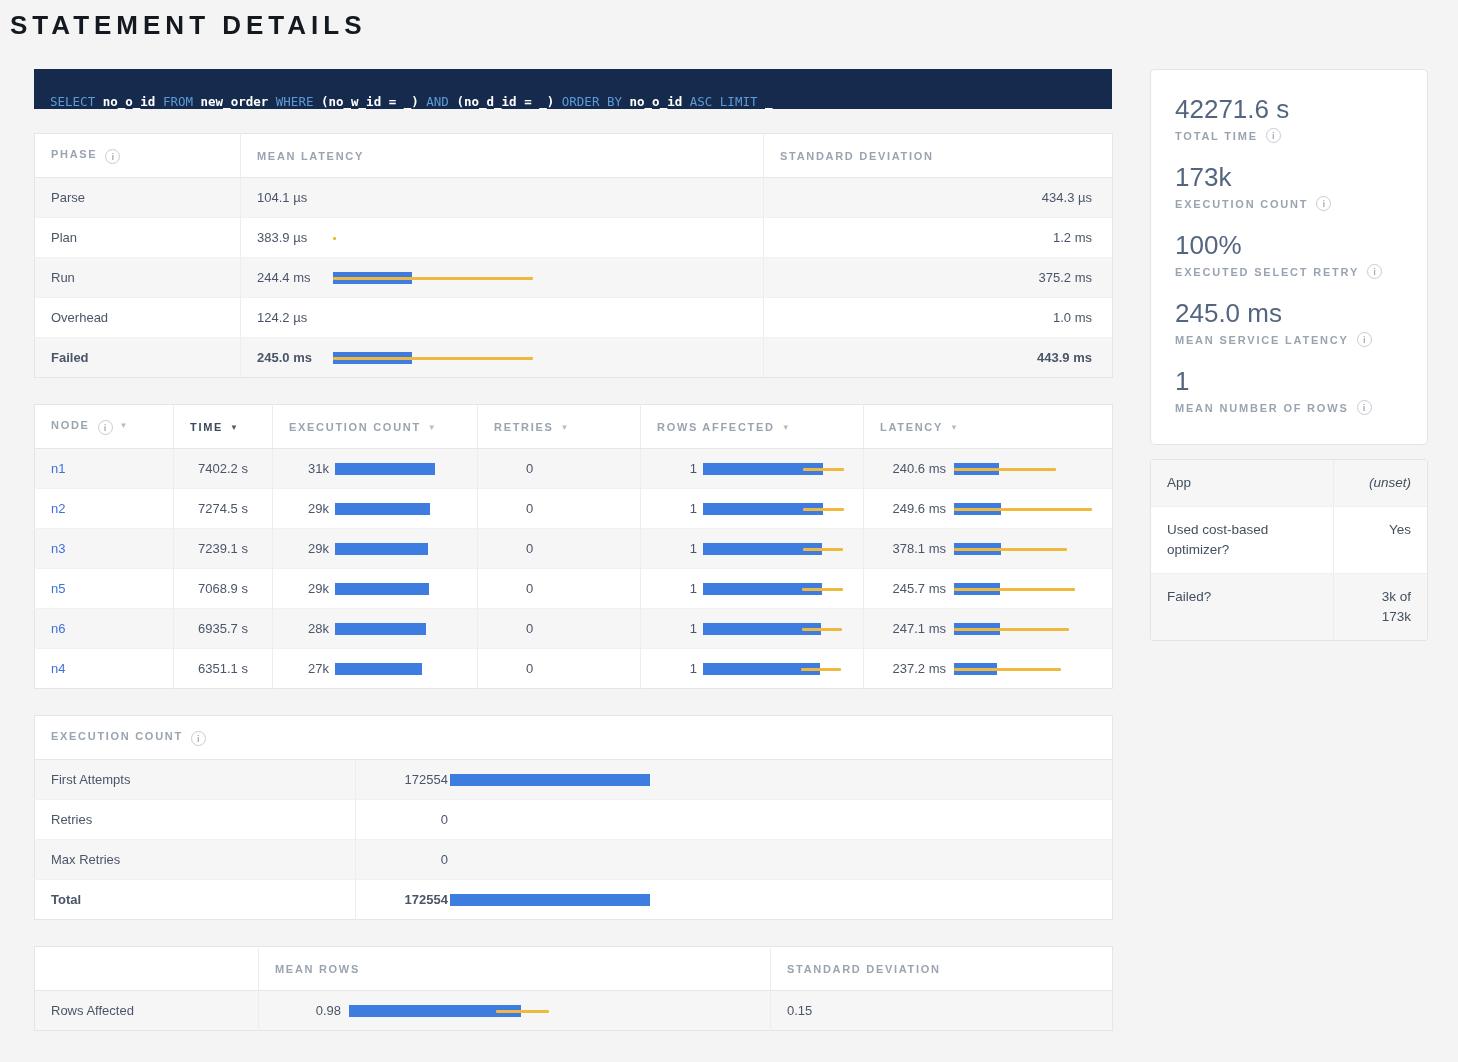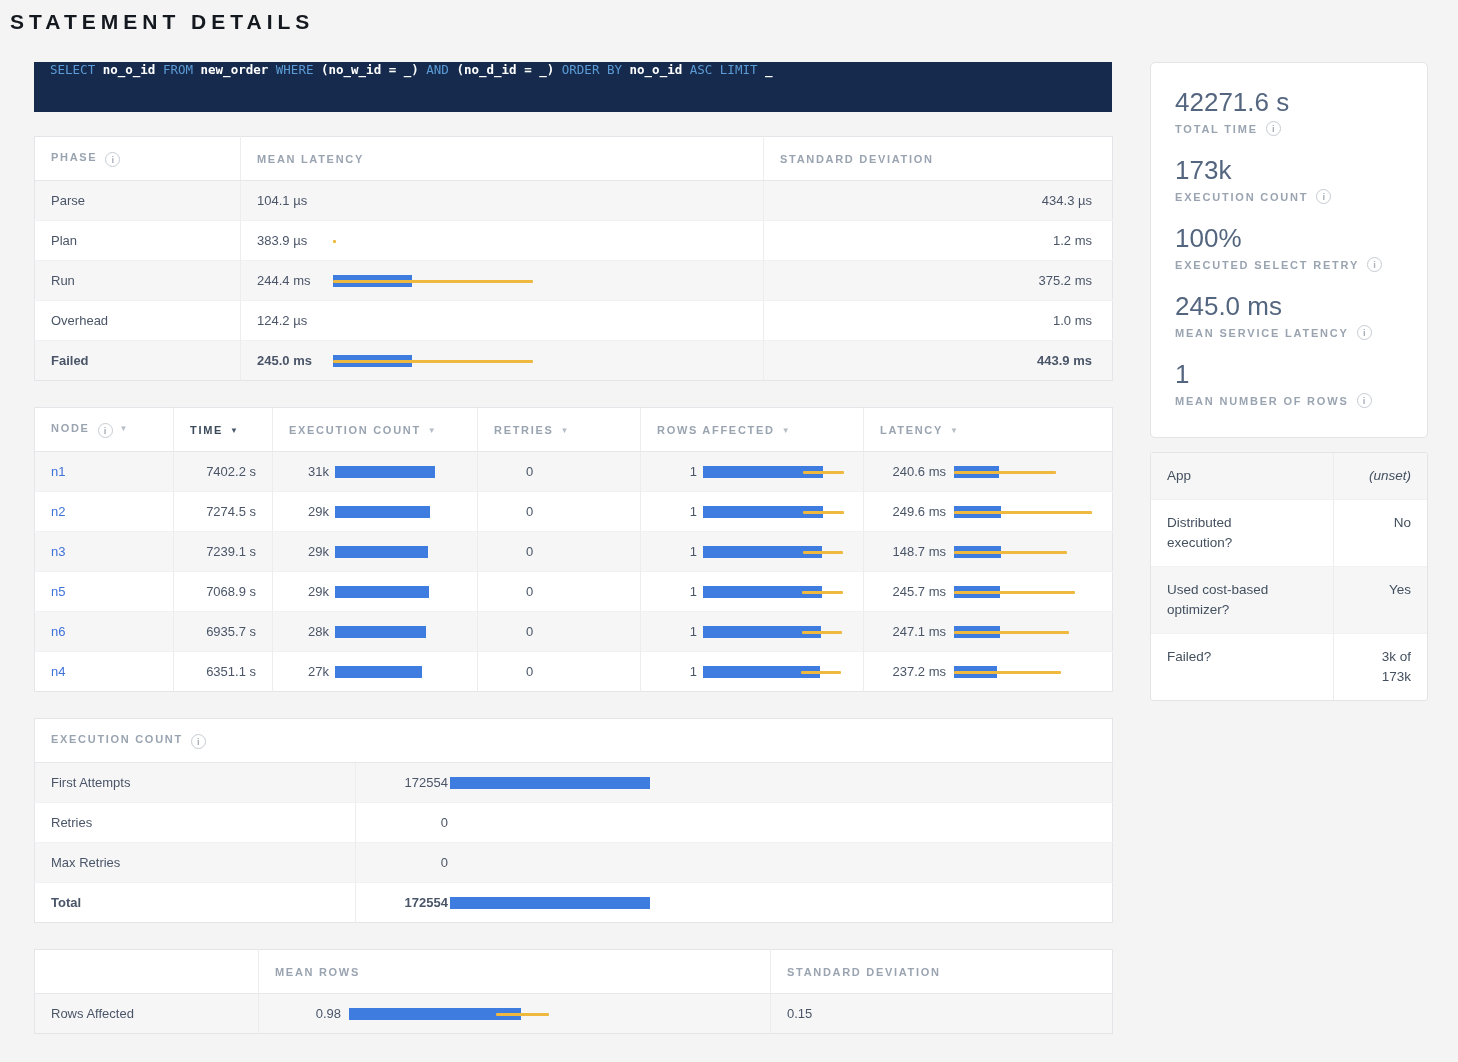--- a/index.html
+++ b/index.html
@@ -6,30 +6,30 @@
   html,body { margin:0; padding:0; }
   body {
     background:#f4f4f5;
     font-family:"Liberation Sans", sans-serif;
     color:#4a5568;
     width:1458px;
   }
   .page { width:1458px; min-height:1062px; padding-top:6px; }
   .page-title {
     margin:4px 0 0 10px;
-    font-size:21px; font-weight:700; letter-spacing:5px;
+    font-size:26px; font-weight:700; letter-spacing:5px;
     color:#14181f;
   }
   .layout { display:flex; align-items:flex-start; padding:28px 0 20px 34px; }
   .left-col { width:1078px; margin-right:38px; flex:none; }
   .right-col { width:278px; flex:none; }
 
   
   .sql-box {
-    background:#152a4c; height:50px; display:flex; align-items:flex-start;
+    background:#152a4c; height:40px; display:flex; align-items:flex-end;
     padding:0 16px; margin-bottom:24px;
   }
   .sql-box code { font-family:"DejaVu Sans Mono", monospace; font-size:12.5px; white-space:pre; }
   .sql-kw { color:#5c9bd6; }
   .sql-id { color:#ffffff; font-weight:700; }
 
   
   table.tbl {
     width:100%; border-collapse:collapse; table-layout:fixed;
     background:#ffffff; border:1px solid #e4e5e8; margin-bottom:26px;
@@ -57,21 +57,21 @@
   
   .phase-tbl col.c1 { width:206px; } .phase-tbl col.c2 { width:523px; } .phase-tbl col.c3 { width:349px; }
   .phase-tbl .std, th.right-h { text-align:right; padding-right:20px; }
   .phase-tbl .cellbar .val { width:68px; margin-right:8px; }
 
   
   .node-tbl col.c1{width:139px;} .node-tbl col.c2{width:99px;} .node-tbl col.c3{width:205px;}
   .node-tbl col.c4{width:163px;} .node-tbl col.c5{width:223px;} .node-tbl col.c6{width:249px;}
   .node-tbl th { height:52px; cursor:pointer; }
   .node-link { color:#3e72d9; text-decoration:none; }
-  .td-time { text-align:right; }
+  .td-time { text-align:center; }
   .td-retries { padding-left:48px !important; }
   .node-tbl .exec-cell .val { width:40px; text-align:right; margin-right:6px; }
   .node-tbl .rows-cell .val { width:40px; text-align:right; margin-right:6px; }
   .node-tbl .lat-cell  .val { width:66px; text-align:right; margin-right:8px; }
 
   
   .exec-tbl col.c1{width:321px;} .exec-tbl col.c2{width:757px;}
   .exec-tbl th { height:40px; }
   .exec-tbl .cellbar .val { width:76px; text-align:right; margin-right:2px; }
 
@@ -307,21 +307,21 @@
                 <div class="cellbar rows-cell">
                   <span class="val">1</span>
                   <div class="bar">
                     <div class="b" style="width: 119px; background: rgb(62, 124, 223);"></div>
                     <div class="y" style="left: 100px; width: 40px; background: rgb(238, 185, 62);"></div>
                   </div>
                 </div>
               </td>
               <td>
                 <div class="cellbar lat-cell">
-                  <span class="val">148.7 ms</span>
+                  <span class="val">378.1 ms</span>
                   <div class="bar">
                     <div class="b" style="width: 47px; background: rgb(62, 124, 223);"></div>
                     <div class="y" style="left: 0px; width: 113px; background: rgb(238, 185, 62);"></div>
                   </div>
                 </div>
               </td>
             </tr>
             <tr>
               <td><a class="node-link" href="#">n5</a></td>
               <td class="td-time">7068.9 s</td>
@@ -553,24 +553,20 @@
           <colgroup>
               <col class="c1">
               <col class="c2">
             </colgroup>
           <tbody id="info-body">
               <tr>
                 <td class="ilabel">App</td>
                 <td class="ival muted">(unset)</td>
               </tr>
               <tr>
-                <td class="ilabel">Distributed execution?</td>
-                <td class="ival">No</td>
-              </tr>
-              <tr>
                 <td class="ilabel">Used cost-based optimizer?</td>
                 <td class="ival">Yes</td>
               </tr>
               <tr>
                 <td class="ilabel">Failed?</td>
                 <td class="ival">3k of 173k</td>
               </tr>
             </tbody>
         </table>
       </div>

